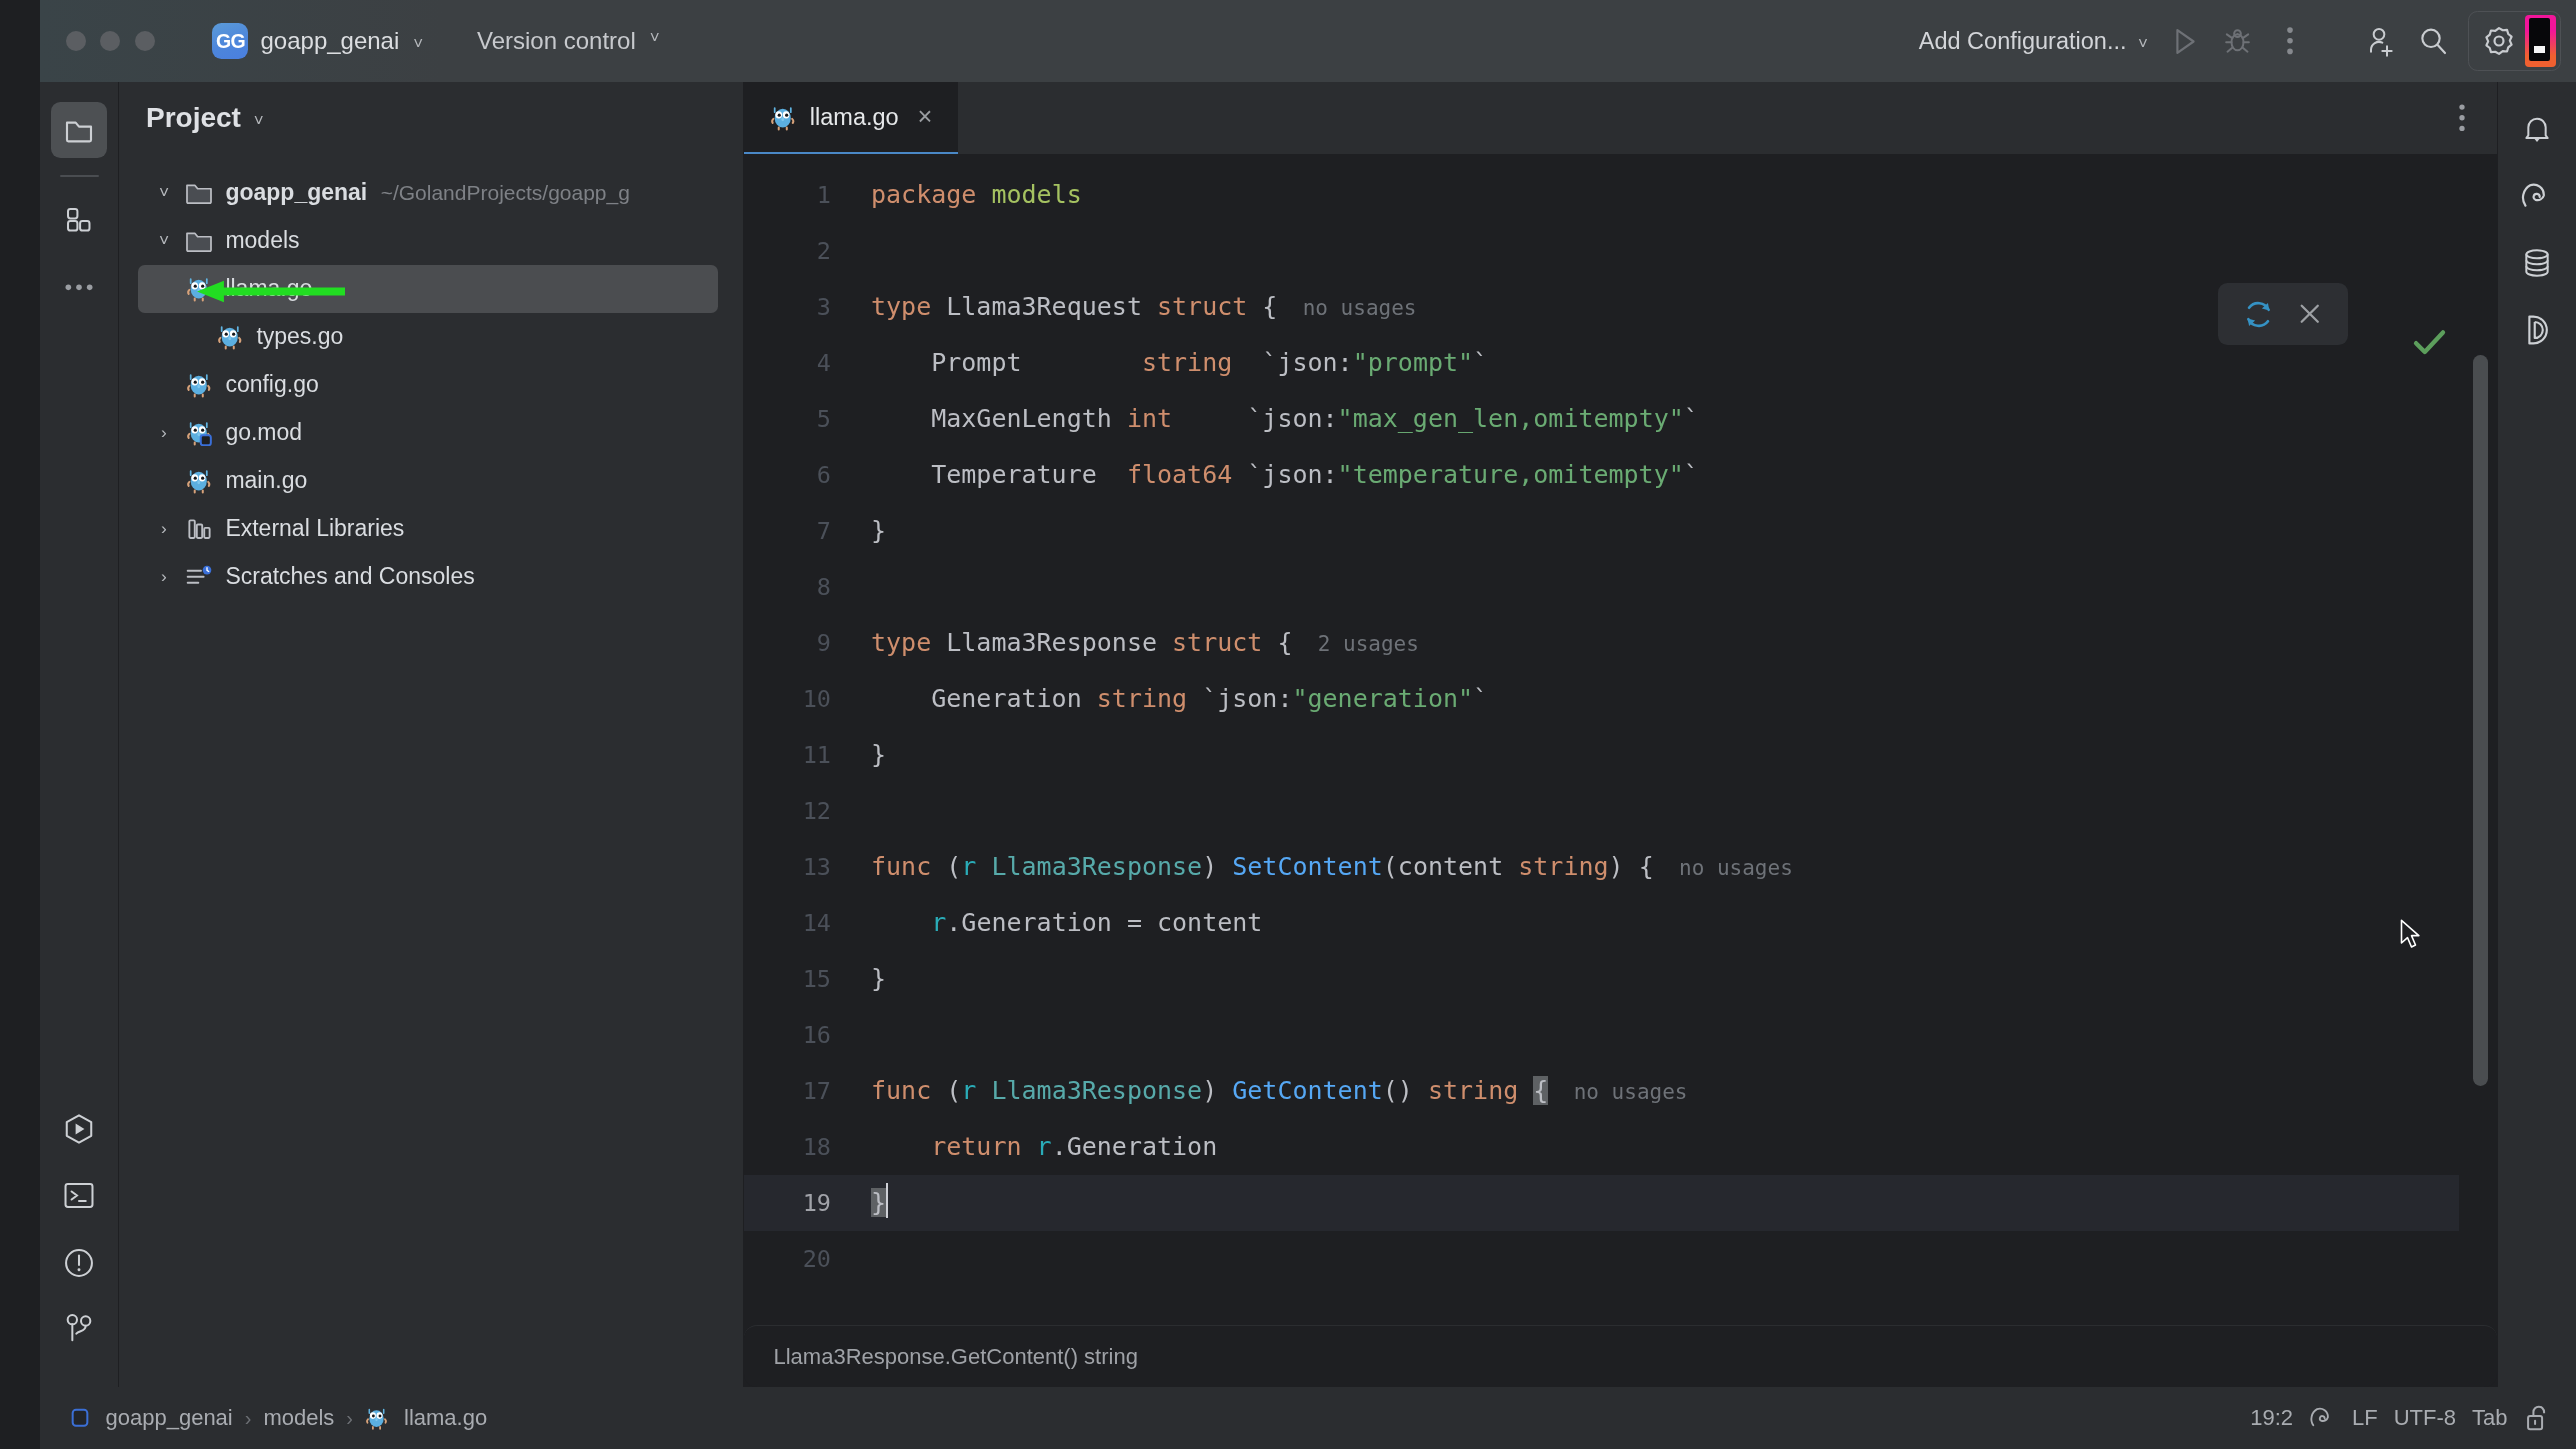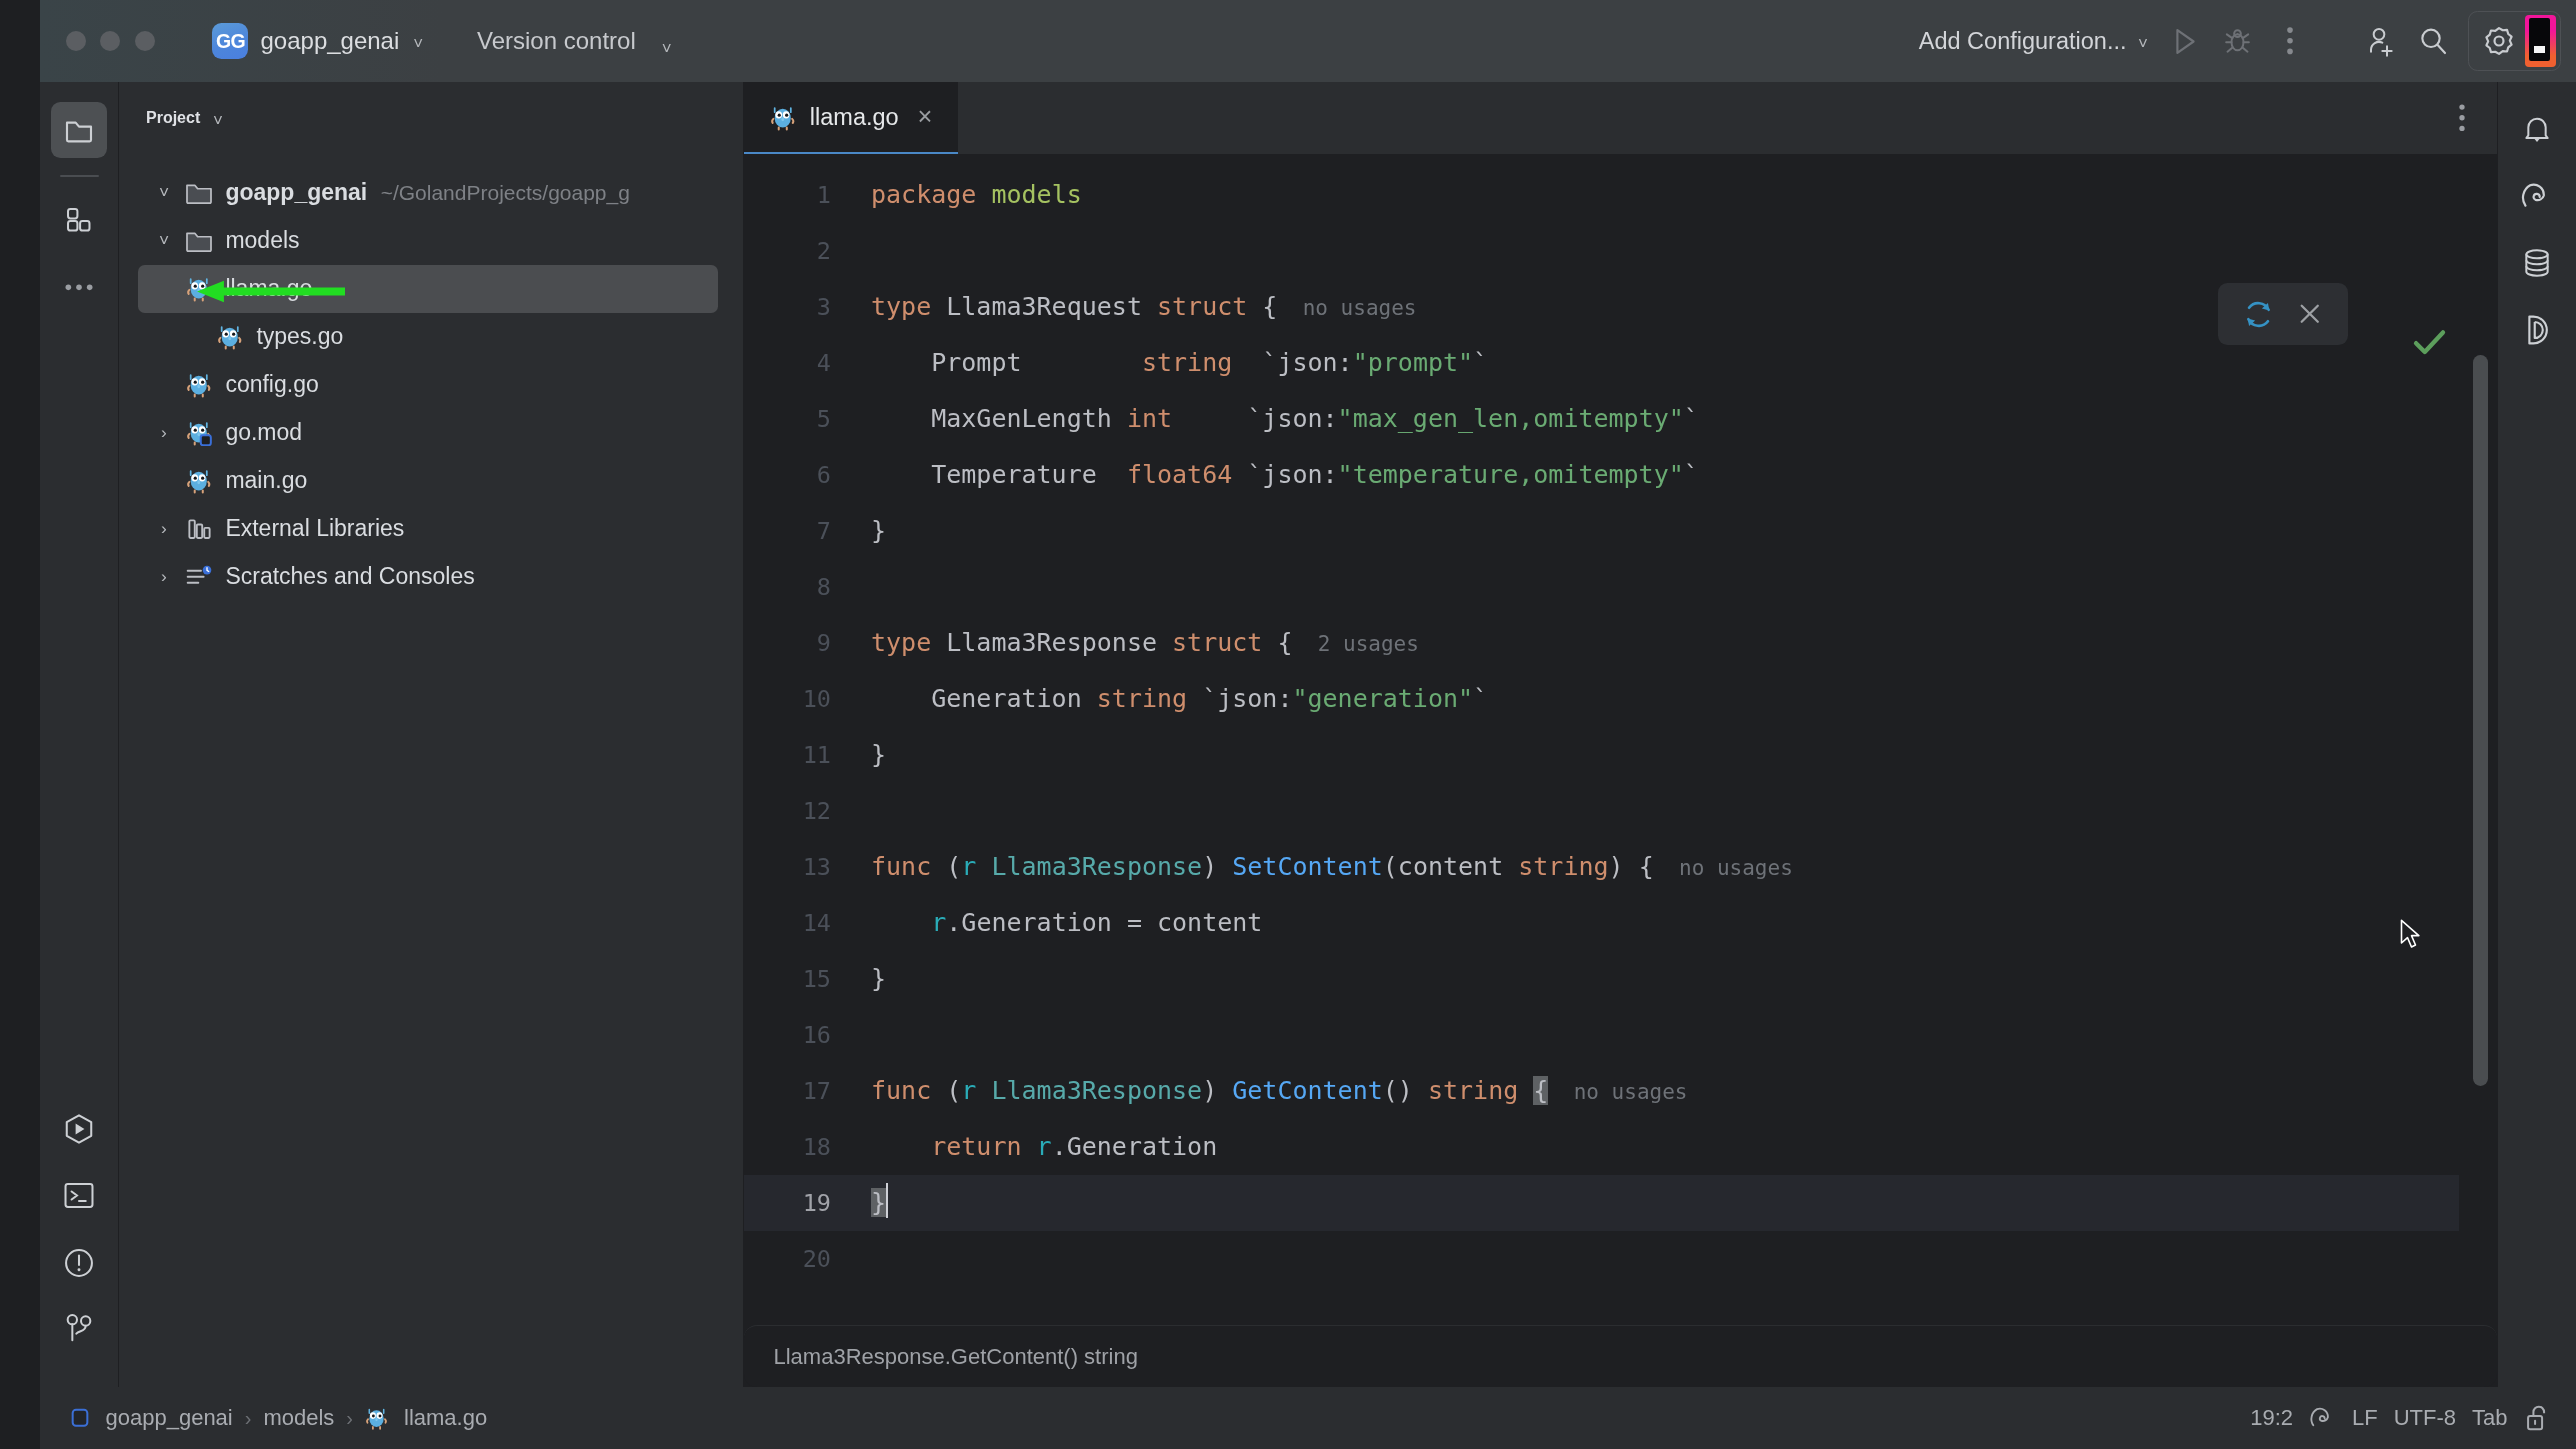--- a/index.html
+++ b/index.html
@@ -26,21 +26,21 @@
   .gg-badge {
     width: 36px; height: 36px; border-radius: 9.4px;
     background: linear-gradient(160deg, #5B9BD8 0%, #4D86DB 55%, #4A7FE0 100%);
     color: #fff; font-size: 19.5px; font-weight: 700; letter-spacing: -0.7px;
     display: flex; align-items: center; justify-content: center;
     font-family: "Liberation Sans", sans-serif;
   }
   .tb-text { color: #DCDEE1; font-size: 24px; }
   .tb-text.dim { color: #C7C9CD; }
   .chev { color: #B5B8BC; font-size: 17px; line-height: 1; margin-left: 2px; transform: translateY(2px); }
-  .vcs-chip { display: flex; align-items: flex-end; gap: 24px; margin-left: 35px; padding: 5.4px 9.4px; border-radius: 6.7px; }
+  .vcs-chip { display: flex; align-items: flex-start; gap: 12px; margin-left: 35px; padding: 5.4px 9.4px; border-radius: 6.7px; }
 
   .tb-right { position: absolute; right: 0; top: 0; height: 82px; display: flex; align-items: center; gap: 0; padding-right: 14.8px; }
   .runcfg { display: flex; align-items: center; gap: 9.4px; padding: 6.7px 12px; border-radius: 6.7px; color: #D3D5D9; font-size: 23.5px; }
   .tb-icon { width: 52px; height: 52px; display: flex; align-items: center; justify-content: center; border-radius: 6.7px; }
   .tb-gap { width: 39px; }
   .settings-box { display: flex; align-items: center; border: 1px solid #4E5155; border-radius: 9.4px; padding: 2.7px 4px; margin-left: 9.4px; }
   .avatar-rect { width: 31px; height: 52px; border-radius: 4px; background: linear-gradient(180deg,#F2159A 0%,#F2159A 30%,#F06030 78%,#F06030 100%); position: relative; overflow: hidden; }
   .avatar-rect::before { content:""; position:absolute; left:3.4px; top:2.7px; width:21.5px; height:43px; background:#07070A; border-radius:2px; }
   .avatar-rect::after { content:""; position:absolute; left:8.7px; top:31px; width:10.7px; height:7.4px; background:#F5F5F7; }
 
@@ -51,21 +51,21 @@
   .leftbar { width: 79px; flex: 0 0 79px; background: #2B2D30; display: flex; flex-direction: column; align-items: center; padding-top: 20px; border-right: 0.7px solid #1E1F22; }
   .lb-btn { width: 56px; height: 56px; display:flex; align-items:center; justify-content:center; border-radius: 9.4px; margin-bottom: 10.7px; }
   .lb-btn.active { background: #4D5053; }
   .lb-sep { width: 39px; height: 2px; background: #4A4D51; border-radius: 1.3px; margin: 6.7px 0 14.8px 0; }
   .lb-spacer { flex: 1 1 auto; }
   .lb-bottom { display: flex; flex-direction: column; align-items: center; padding-bottom: 19px; }
 
   
   .project { width: 625px; flex: 0 0 625px; background: #2B2D30; display: flex; flex-direction: column; border-right: 0.7px solid #1E1F22; }
   .project-head { height: 72px; display: flex; align-items: center; padding-left: 27px; gap: 10.7px; }
-  .project-head .ttl { color: #DFE1E5; font-size: 16px; font-weight: 700; }
+  .project-head .ttl { color: #DFE1E5; font-size: 28px; font-weight: 700; }
   .tree { padding-top: 14.8px; font-size: 23px; color: #D6D8DC; }
   .row { display: flex; align-items: center; height: 48px; padding-left: 27px; position: relative; white-space: nowrap; }
   .row.sel { background: #4B4D50; margin: 0 25.5px 0 19px; border-radius: 6.7px; padding-left: 8px; }
   .arrow-col { width: 36px; flex: 0 0 36px; display: flex; align-items: center; justify-content: center; }
   .tw { color: #B6B9BD; font-size: 17.4px; line-height: 1; }
   .ic { width: 34px; flex: 0 0 34px; display: flex; align-items: center; justify-content: center; margin-right: 9.4px; }
   .lbl { color: #DADDE1; }
   .lbl.bold { font-weight: 700; }
   .path { color: #7E8186; font-size: 21px; margin-left: 13.4px; overflow: hidden; }
   .ind1 { padding-left: 27px; }

